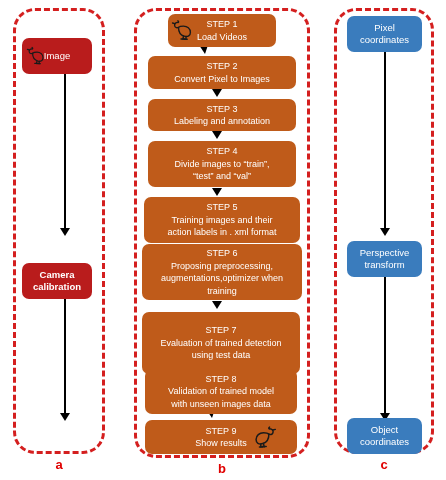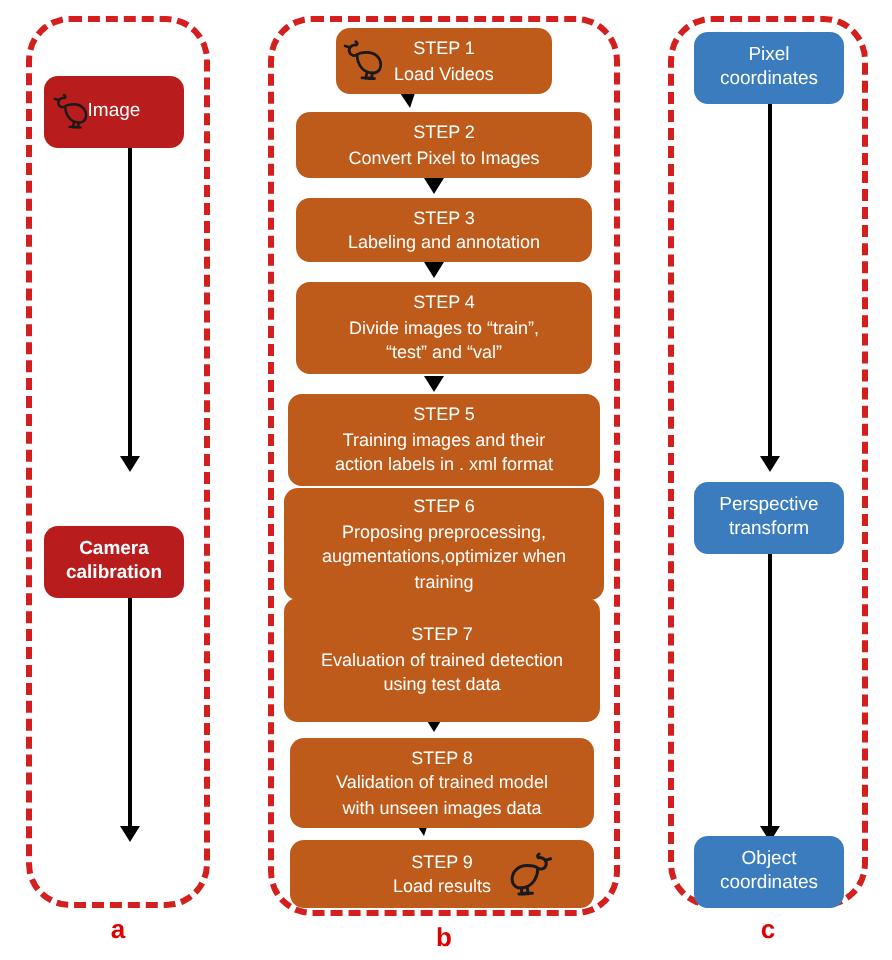--- a/index.html
+++ b/index.html
@@ -187,35 +187,35 @@
 action labels in . xml format</span></span>
   </div>
 
   <div class="node orange size-step" id="node-b6" style="left:142px; top:244px; width:160px; height:56px;">
     <span class="node-text"><span>STEP 6</span>
 <span>Proposing preprocessing,
 augmentations,optimizer when
 training</span></span>
   </div>
 
-  <div class="node orange size-step" id="node-b7" style="left:142px; top:299px; width:158px; height:62px;">
+  <div class="node orange size-step" id="node-b7" style="left:142px; top:312px; width:158px; height:62px;">
     <span class="node-text"><span>STEP 7</span>
 <span>Evaluation of trained detection
 using test data</span></span>
   </div>
 
   <div class="node orange size-step" id="node-b8" style="left:145px; top:369px; width:152px; height:45px;">
     <span class="node-text"><span>STEP 8</span>
 <span>Validation of trained model
 with unseen images data</span></span>
   </div>
 
   <div class="node orange size-step" id="node-b9" style="left:145px; top:420px; width:152px; height:34px;">
     <span class="node-text"><span>STEP 9</span>
-<span>Load results</span></span>
+<span>Show results</span></span>
     <svg class="chick" style="left:105px; top:4px;" width="27" height="27" viewBox="0 0 40 40">
       <g fill="none" stroke="#1a1a1a" stroke-width="2.2" stroke-linecap="round" stroke-linejoin="round">
         <path d="M29 7 C33 7 35 10 34 13 C33 16 30 16 28 15"></path>
         <path d="M28 15 C28 21 25 27 19 29 C13 31 9 28 9 23 C9 17 14 13 20 13 C24 13 27 14 28 15 Z"></path>
         <path d="M34 9 L37.5 8"></path>
         <path d="M29 4.5 C27.5 5.5 27.5 6.5 28.5 7.2"></path>
         <path d="M20 29 L21 34"></path>
         <path d="M16 29.5 L16 34"></path>
         <path d="M24 33.5 L17.5 33.5"></path>
         <path d="M19 34 L14 34"></path>

